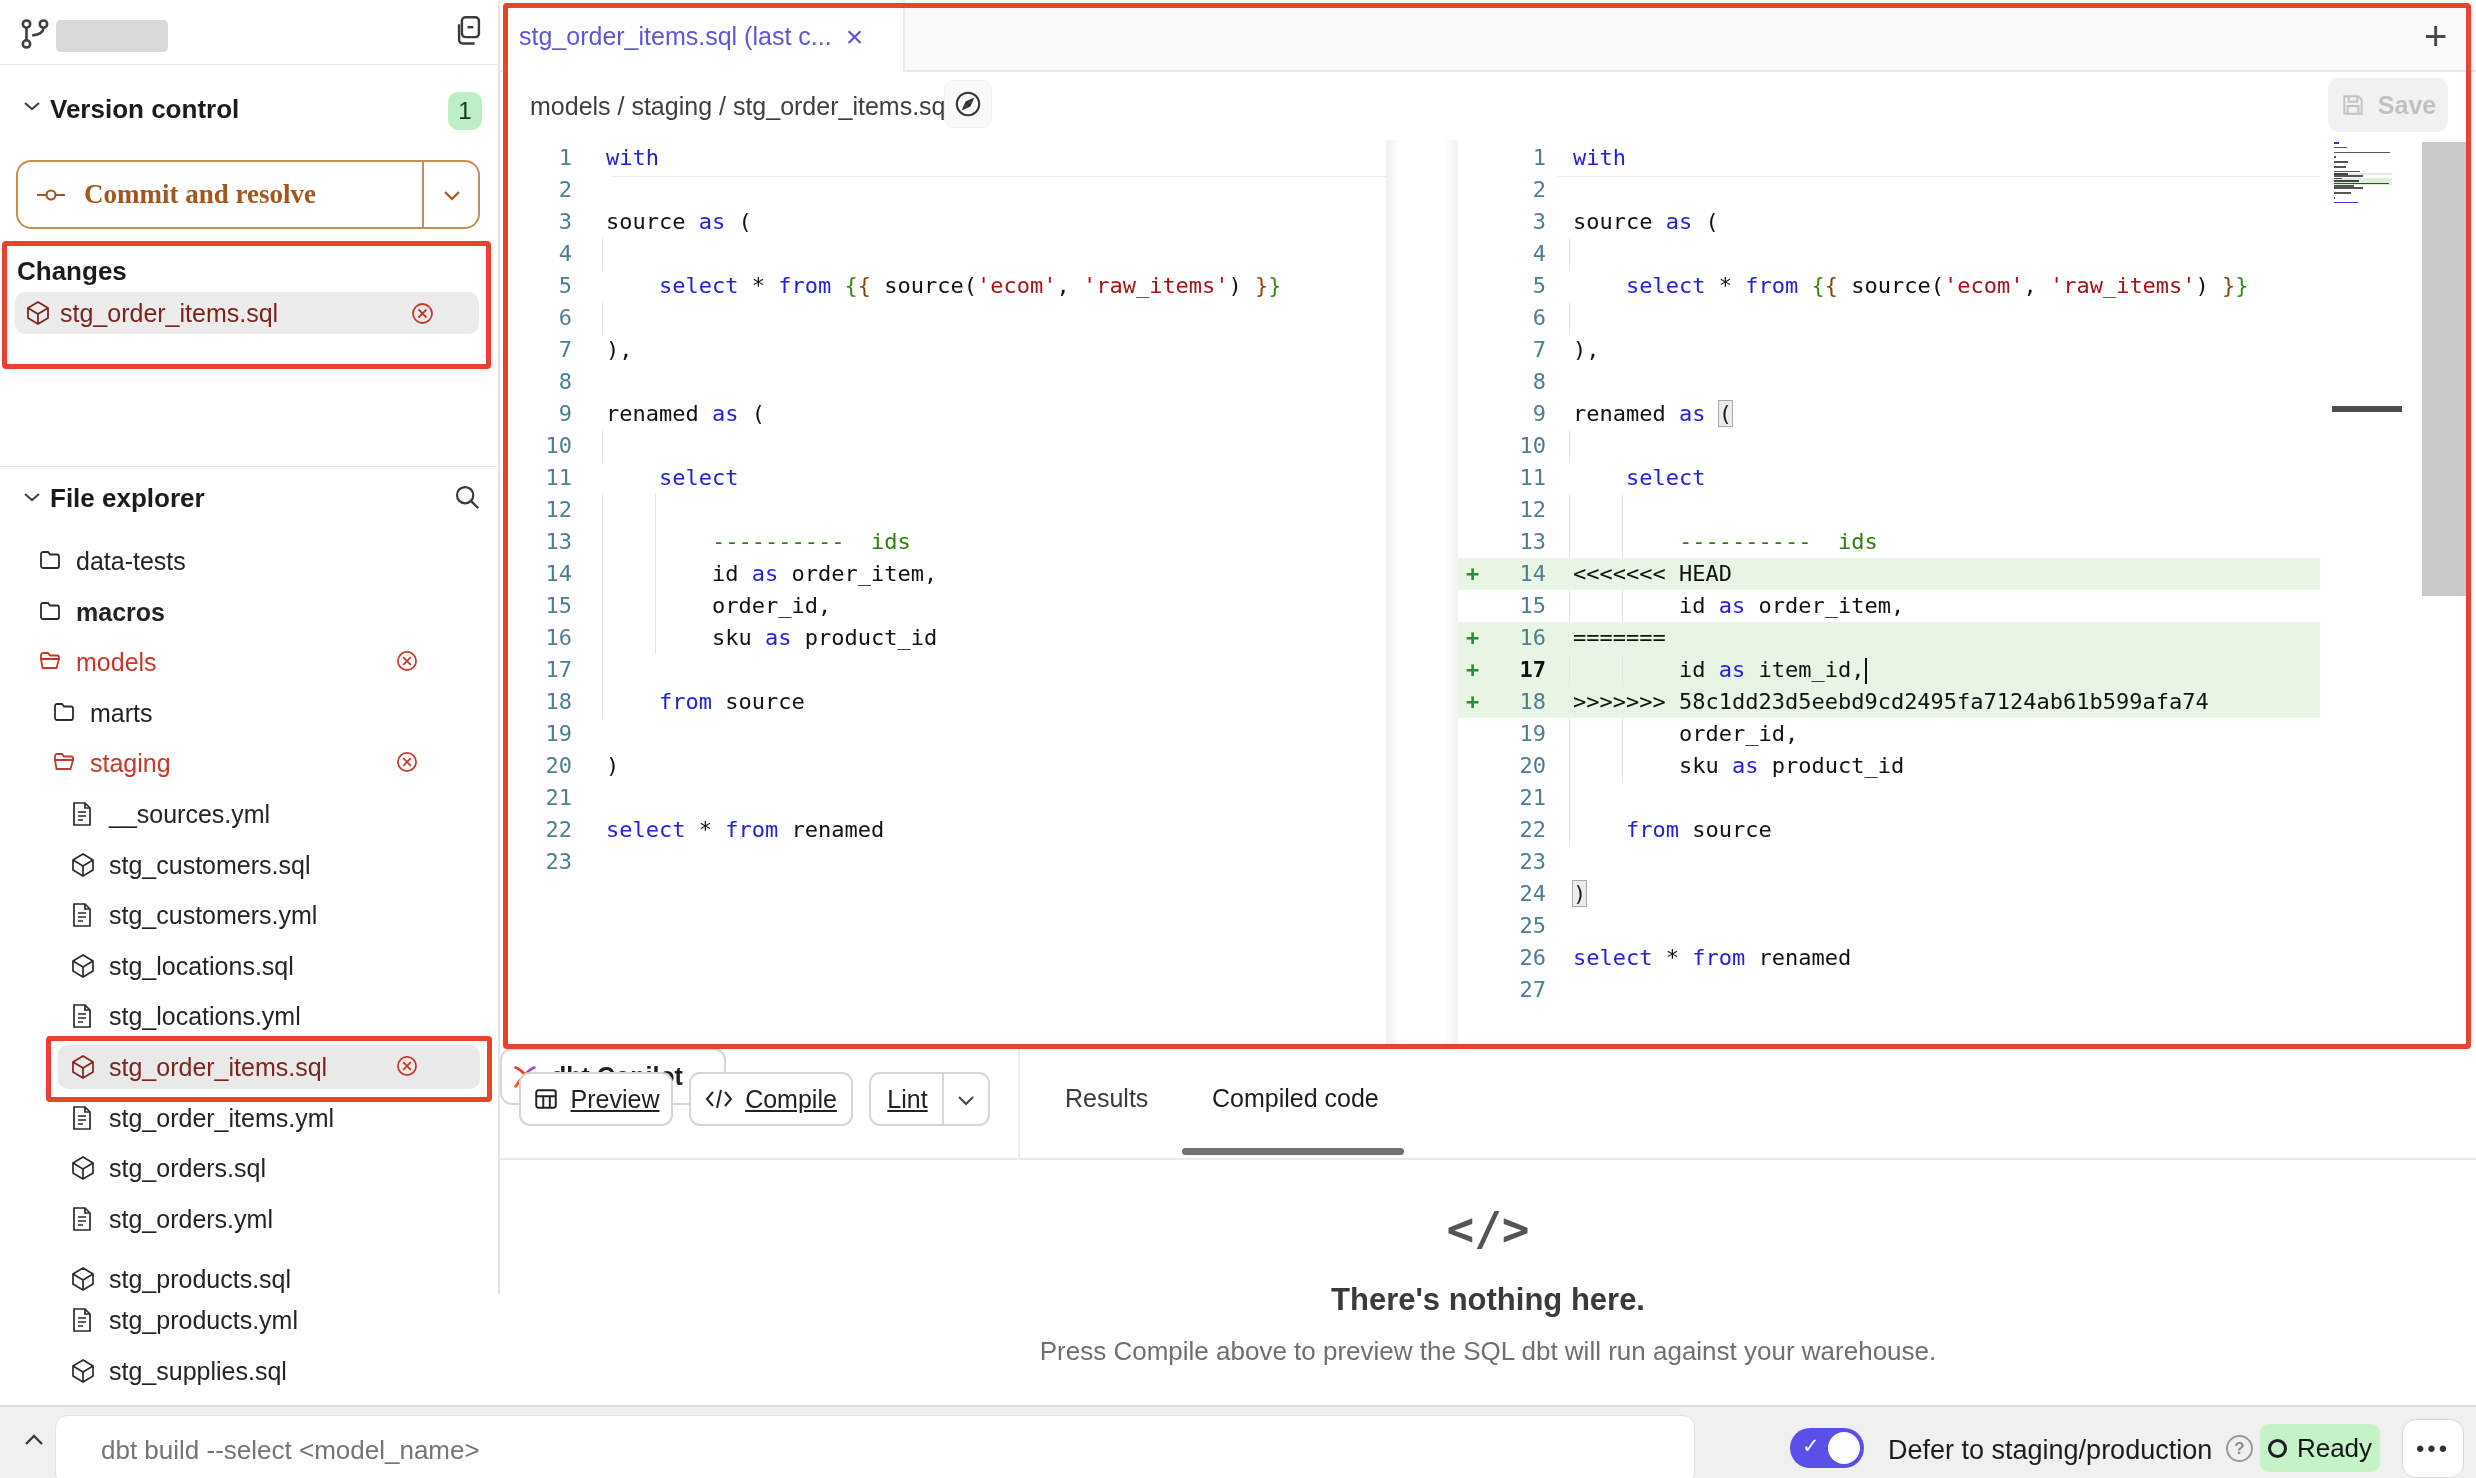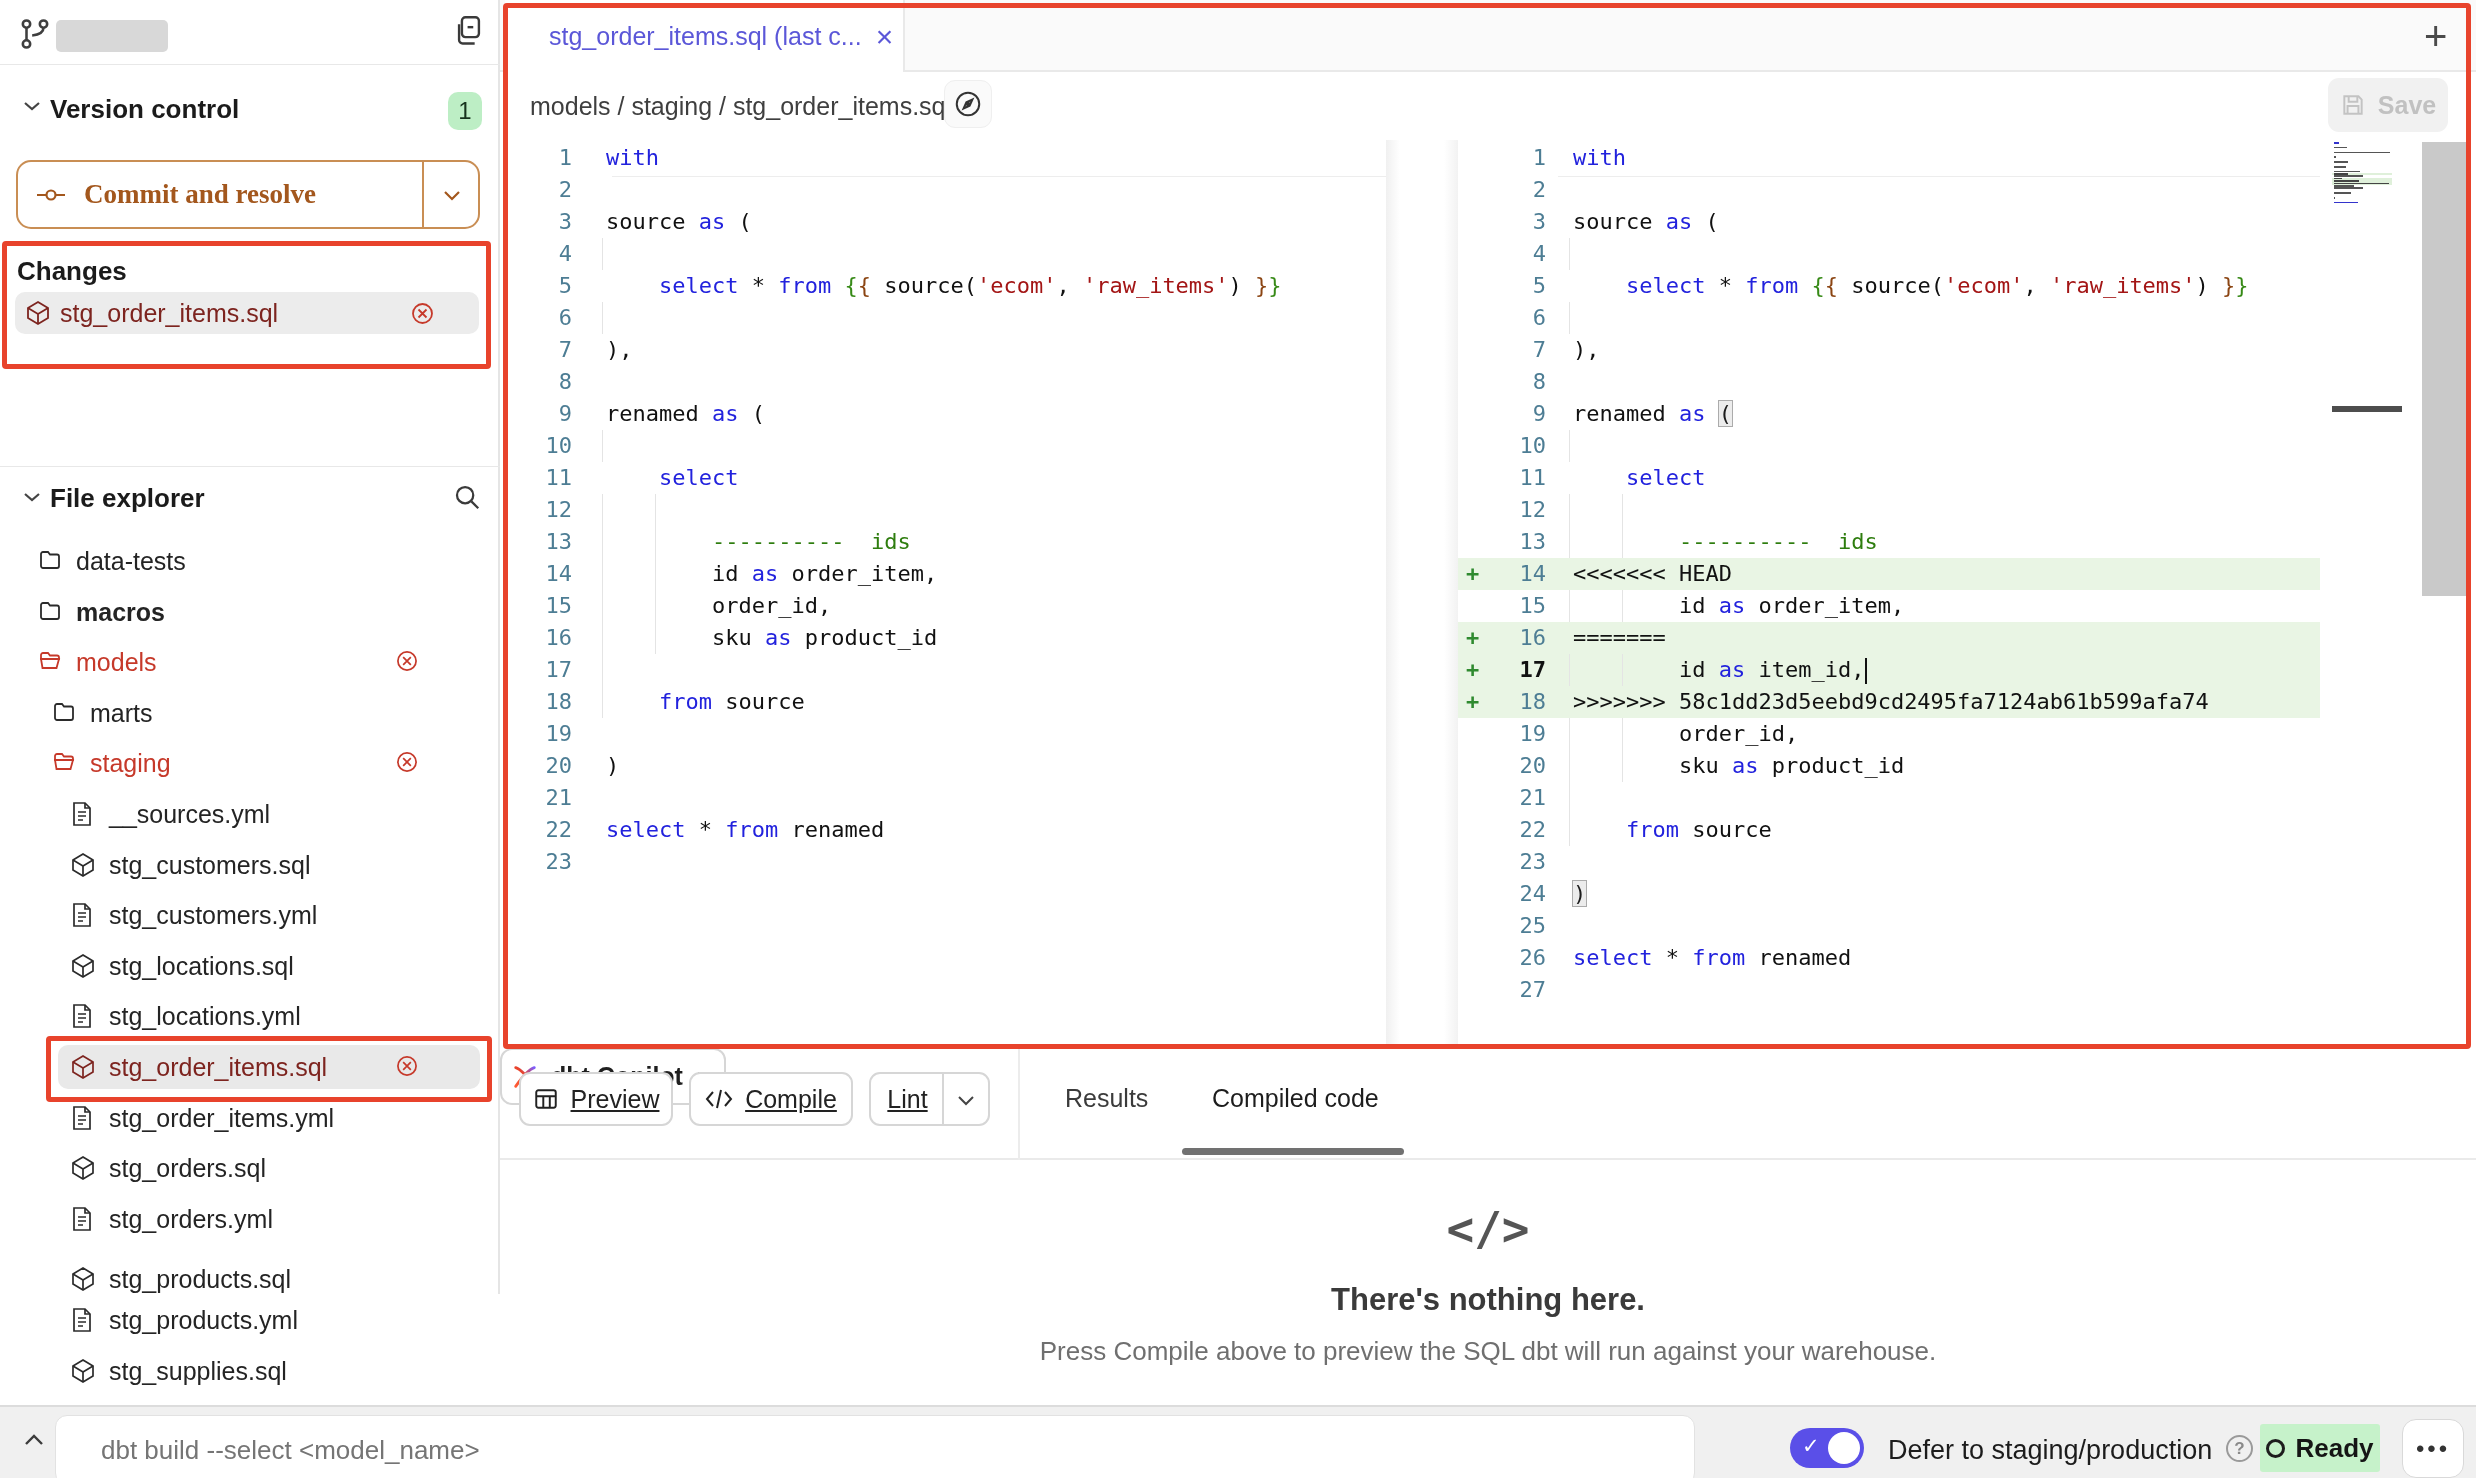--- a/index.html
+++ b/index.html
@@ -36,21 +36,21 @@
   .fe-row .ic{position:absolute;}
   .fe-row .lb{position:absolute;white-space:nowrap;}
   .fe-row.red .lb{color:var(--conflict);font-weight:500;}
   .fe-row.maroon .lb{color:var(--maroon);font-weight:500;}
   .fe-row .rm{position:absolute;left:396px;top:10px;}
 
   
   #tabbar{left:500px;top:0;width:1976px;height:72px;background:#fafafa;border-bottom:2px solid #e9e9e9;}
   #tab-active{left:505px;top:0;width:400px;height:73px;background:#fff;border-right:2px solid #e9e9e9;
     display:flex;align-items:center;cursor:pointer;}
-  #tab-active .t{margin-left:44px;font-size:25px;color:var(--accent-indigo);white-space:nowrap;}
+  #tab-active .t{margin-left:14px;font-size:25px;color:var(--accent-indigo);white-space:nowrap;}
   #tab-close{margin-left:14px;font-size:30px;color:var(--accent-indigo);cursor:pointer;line-height:1;}
   #newtab-btn{left:2424px;top:16px;font-size:40px;color:#4a4a4a;cursor:pointer;line-height:1;font-weight:300;}
   #breadcrumb-row{left:500px;top:72px;width:1976px;height:68px;background:#fff;}
   #breadcrumb{left:530px;top:92px;font-size:25px;color:#3f3f3f;}
   #lineage-btn{left:944px;top:80px;width:48px;height:48px;border-radius:11px;background:#fafafa;border:1px solid #efefef;
     display:flex;align-items:center;justify-content:center;cursor:pointer;}
   #save-btn{left:2328px;top:78px;width:120px;height:54px;border-radius:11px;background:#f1f1f1;
     display:flex;align-items:center;justify-content:center;gap:12px;color:#c1c1c1;font-size:25px;font-weight:600;}
 
   
@@ -101,22 +101,22 @@
   
   #statusbar{left:0;top:1405px;width:2476px;height:73px;background:#f0f0f0;border-top:2px solid #dcdcdc;}
   #cmd-input{position:absolute;left:55px;top:8px;width:1640px;height:70px;background:#fff;border:1px solid #e2e2e2;
     border-radius:12px;padding-left:45px;font-size:26px;color:#6f6f6f;font-family:"Liberation Sans",sans-serif;outline:none;}
   #toggle{position:absolute;left:1790px;top:21px;width:74px;height:40px;border-radius:21px;background:var(--toggle);cursor:pointer;}
   #toggle .knob{position:absolute;right:4px;top:4px;width:32px;height:32px;border-radius:50%;background:#fff;}
   #toggle .chk{position:absolute;left:12px;top:6px;color:#fff;font-size:21px;}
   #defer-label{position:absolute;left:1888px;top:28px;font-size:27px;color:#1c1c1c;}
   #help-icon{position:absolute;left:2226px;top:28px;width:27px;height:27px;border:2px solid #9a9a9a;border-radius:50%;
     color:#8a8a8a;font-size:17px;font-weight:bold;text-align:center;line-height:24px;}
-  #ready-pill{position:absolute;left:2260px;top:17px;width:120px;height:48px;background:var(--ready-bg);border-radius:3px;
-    display:flex;align-items:center;justify-content:center;gap:10px;font-weight:bold;}
+  #ready-pill{position:absolute;left:2260px;top:17px;width:120px;height:48px;background:var(--ready-bg);border-radius:9px;
+    display:flex;align-items:center;justify-content:center;gap:10px;}
   #ready-pill .t{font-size:26px;color:#151515;}
   #ready-pill .circ{width:19px;height:19px;border:3px solid #1d1d1d;border-radius:50%;}
   #dots-btn{position:absolute;left:2402px;top:12px;width:62px;height:59px;background:#fff;border:1px solid #d9d9d9;
     border-radius:14px;display:flex;align-items:center;justify-content:center;font-size:24px;letter-spacing:3px;color:#333;cursor:pointer;}
   #sb-collapse{position:absolute;left:22px;top:24px;}
 
   
   .annot{position:absolute;border:5px solid var(--annotation);border-radius:4px;pointer-events:none;z-index:50;}
   #annot-changes{left:2px;top:241px;width:489px;height:128px;}
   #annot-file{left:46px;top:1036px;width:446px;height:66px;}

